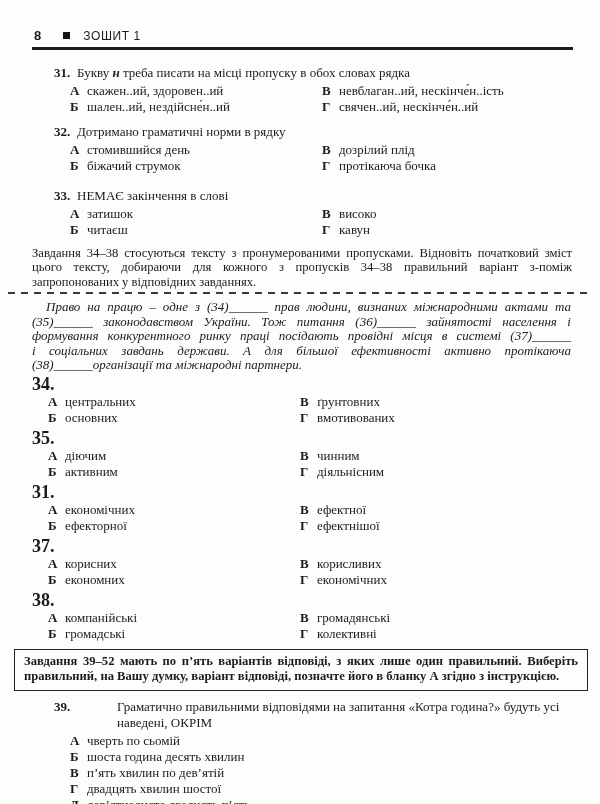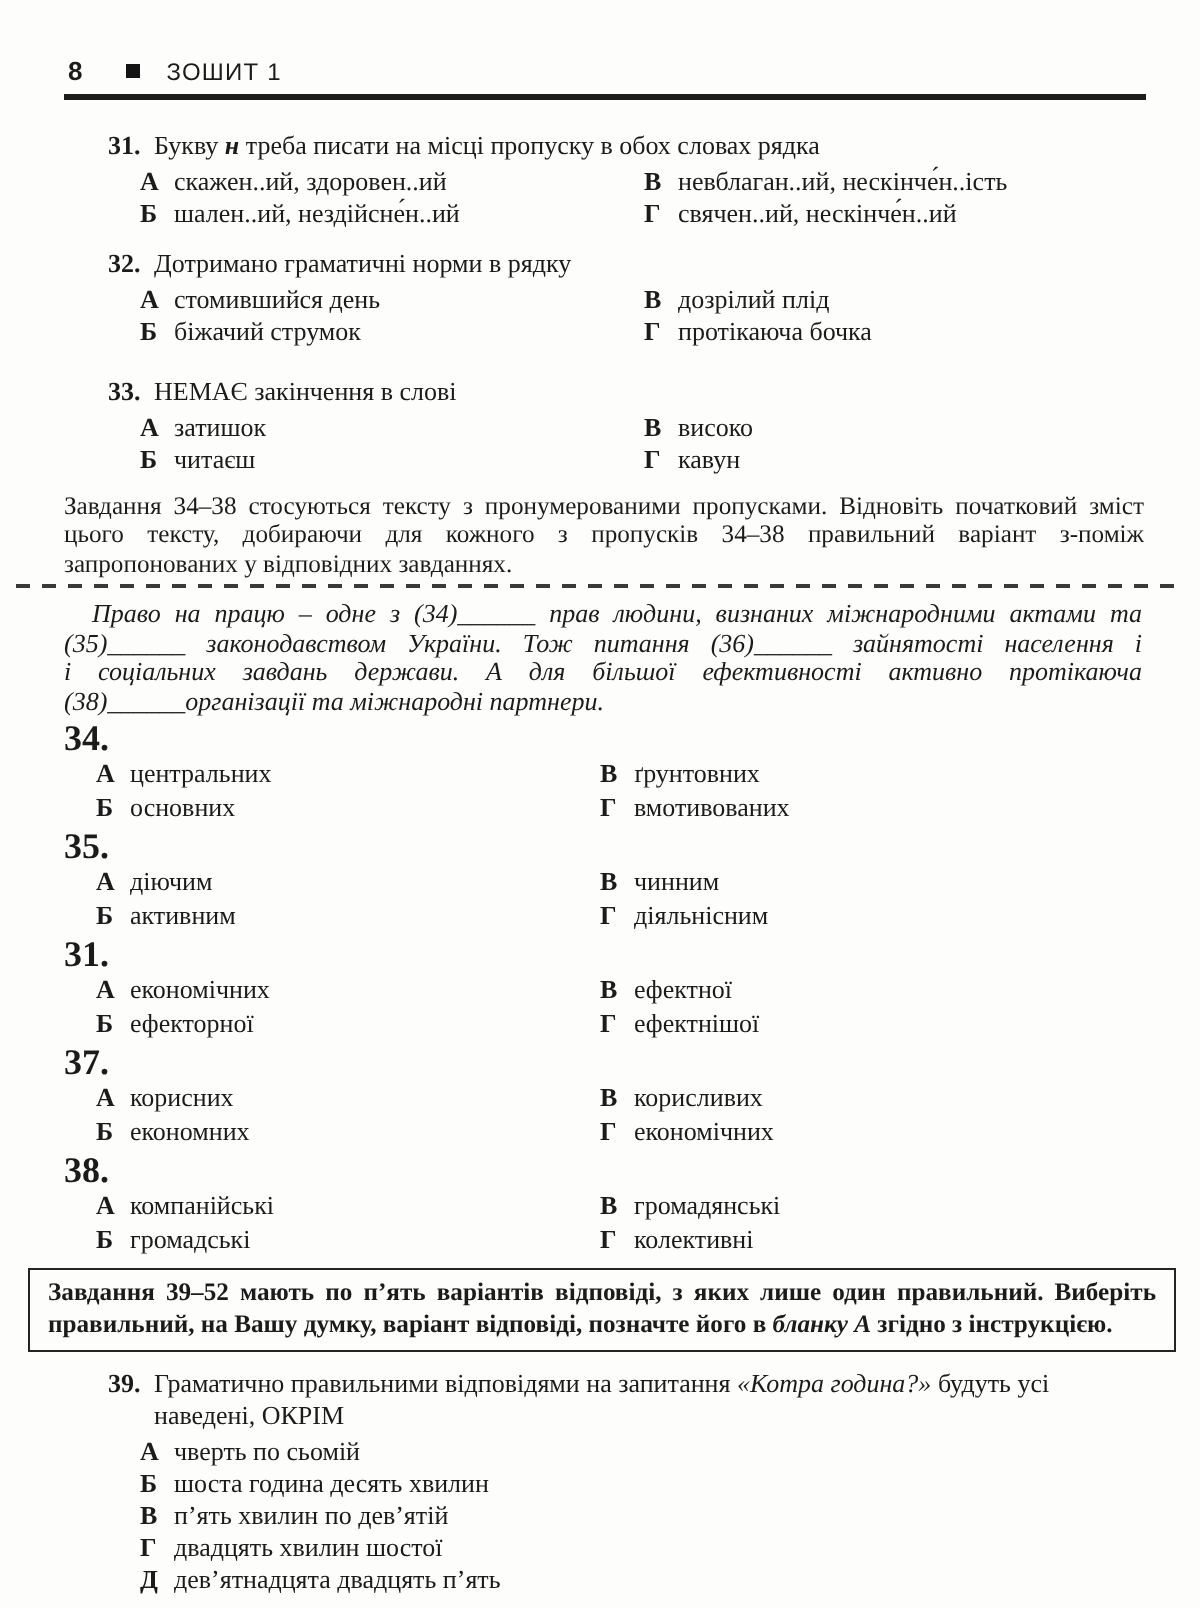--- a/index.html
+++ b/index.html
@@ -18,21 +18,21 @@
   .sq { width:7px; height:7px; background:#141414; margin-left:22px; }
   .header-title { font-size:12px; margin-left:13px; letter-spacing:.6px;text-align:right; }
   .header-rule { height:2.6px; background:#1c1c1c; margin-top:4px; width:541px; }
 
   
   .q { margin-top:14px;margin-left:22px; }
   .q-head { display:flex; font-size:13px; line-height:17px; }
   .q-num { font-weight:bold; flex:none; width:23px; }
   .q-text { flex:1; }
   .em-bi { font-weight:bold; font-style:italic; }
-  .em-i { font-style:italic; }
+  .em-i { }
   .opts { display:grid; grid-template-columns:252px 1fr; margin-left:16px; margin-top:2px; }
   .opts-single { display:block; }
   .opt { display:flex; font-size:13px; line-height:16.5px; }
   .opt-letter { font-weight:bold; flex:none; width:17px; }
   .opt-text { white-space:nowrap; }
 
   .q32 { margin-top:7px; }
   .q33 { margin-top:12px; }
 
   
@@ -47,21 +47,21 @@
   .qs { margin-top:4px; }
   .qs:first-of-type { margin-top:10px; }
   .qs .q-head { line-height:15px; font-size:18px; }
   .qs .opt { line-height:16.5px; }
 
   
   .box { margin-top:6px; margin-left:-18px; width:574px; border:1.3px solid #242424;
          padding:4px 9px 5px 9px; font-weight:bold; font-size:12.6px; line-height:15.5px; text-align:justify; }
 
   .q39 { margin-top:8px; }
-  .q39 .q-head { line-height:16px; }
+  .q39 .q-head { line-height:16px;gap:40px; }
   .q39 .opt { line-height:16px; }
 </style>
 </head>
 <body>
 
 <div class="page">
 
   <div class="header">
     <span class="page-num">8</span>
     <span class="sq"></span>
@@ -143,20 +143,21 @@
         </div>
     </div>
   </div>
 
   <div class="instr">Завдання 34–38 стосуються тексту з пронумерованими пропусками. Відновіть початковий зміст цього тексту, добираючи для кожного з пропусків 34–38 правильний варіант з-поміж запропонованих у відповідних завданнях.</div>
   <div class="dashed"></div>
 
   <div class="passage">
     <div class="passage-line first">Право на працю – одне з (34)______ прав людини, визнаних міжнародними актами та</div>
     <div class="passage-line">(35)______ законодавством України. Тож питання (36)______ зайнятості населення і</div>
+    <div class="passage-line">формування конкурентного ринку праці посідають провідні місця в системі (37)______</div>
     <div class="passage-line">і соціальних завдань держави. А для більшої ефективності активно протікаюча</div>
     <div class="passage-line last">(38)______організації та міжнародні партнери.</div>
   </div>
 
   <div class="qs">
     <div class="q-head">
         <span class="q-num">34.</span>
       </div>
     <div class="opts">
       <div class="opt">

